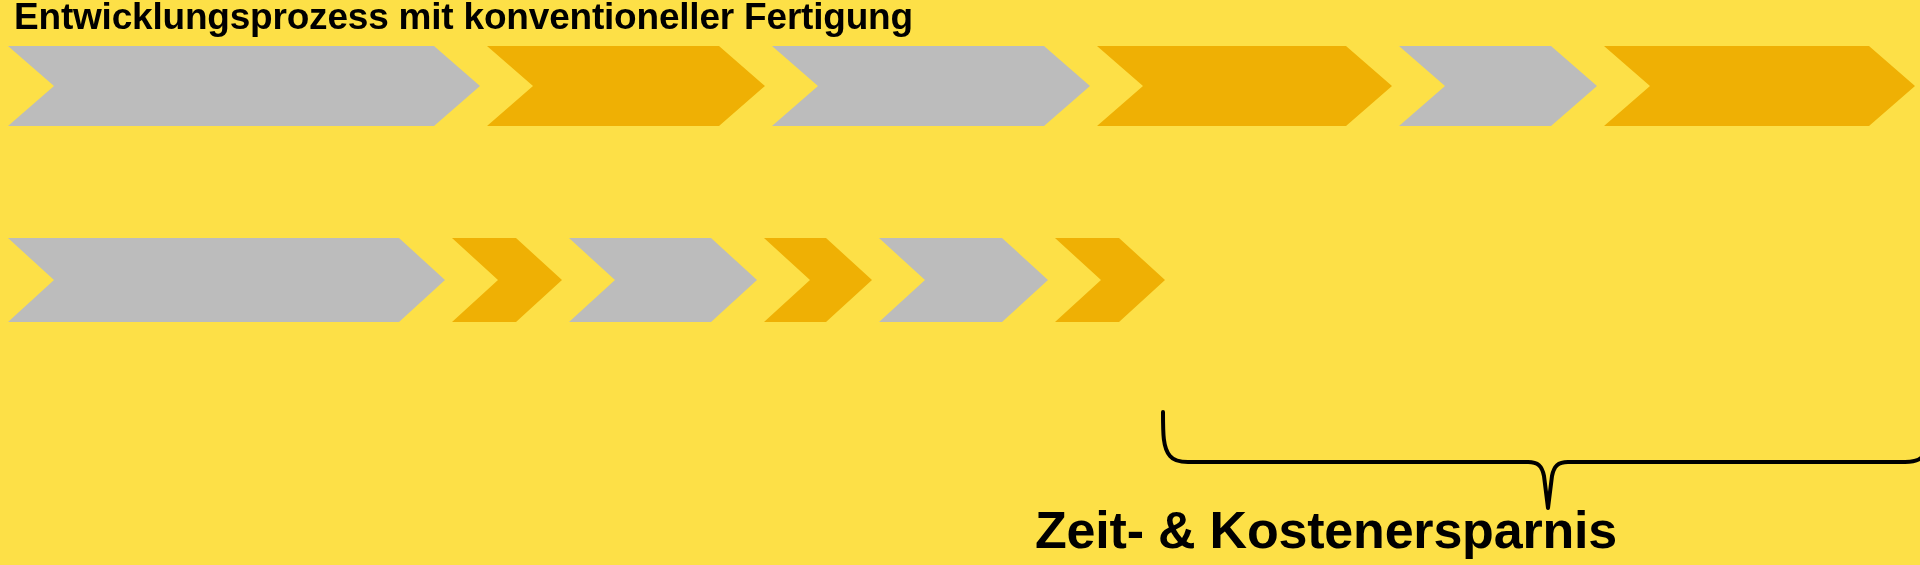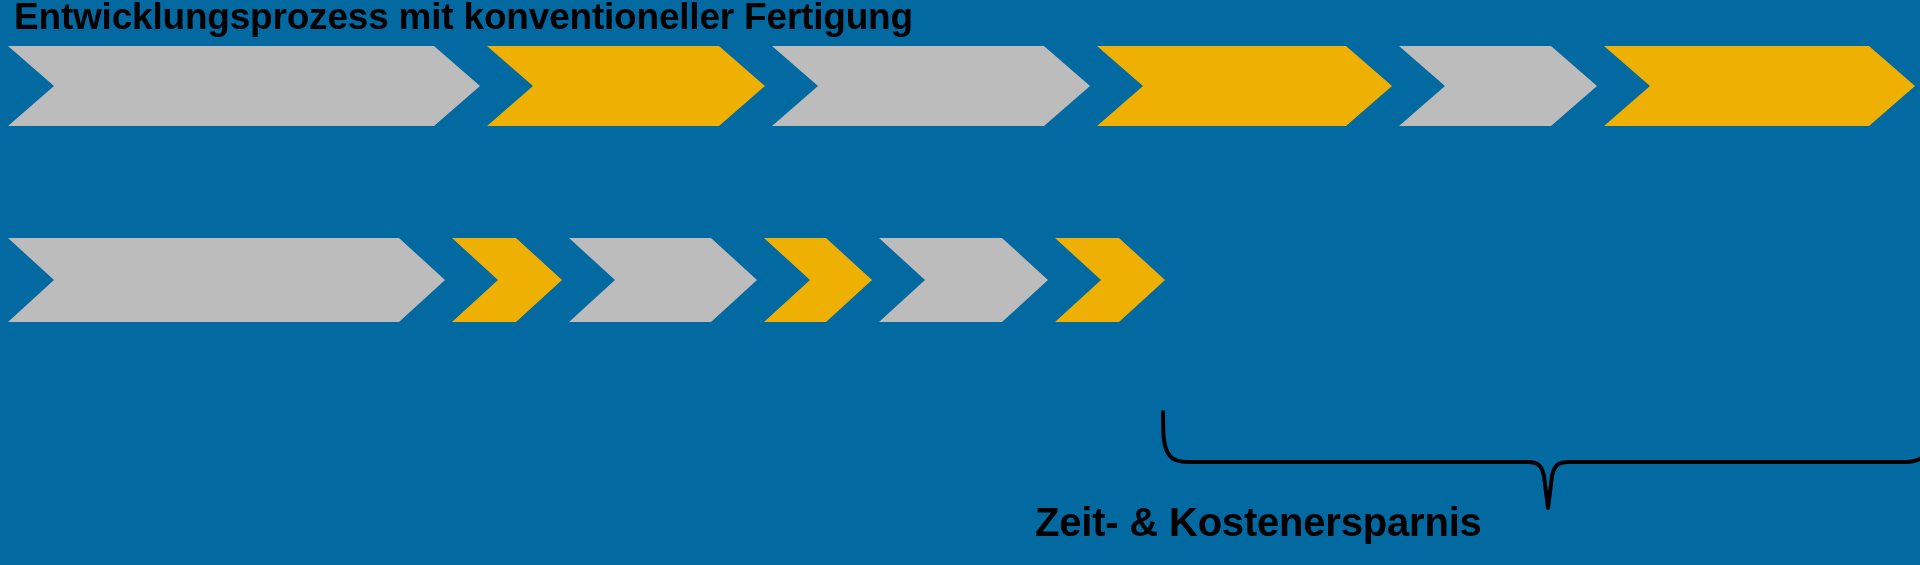--- a/index.html
+++ b/index.html
@@ -7,21 +7,21 @@
     padding: 0;
     background: #ffffff;
   }
   body {
     font-family: "Liberation Sans", sans-serif;
   }
   #stage {
     position: relative;
     width: 1920px;
     height: 565px;
-    background: #0369a1;
+    background: #fde047;
     overflow: hidden;
   }
 
   .title {
     position: absolute;
     font-weight: bold;
     color: #000000;
     white-space: nowrap;
     letter-spacing: -0.2px;
   }
@@ -34,21 +34,21 @@
 
   #title-bottom {
     left: 14px;
     top: 402px;
     font-size: 37px;
   }
 
   #caption-savings {
     left: 1035px;
     top: 500px;
-    font-size: 40px;
+    font-size: 52px;
   }
 
   .chevron-row {
     position: absolute;
   }
 
   #row-conventional {
     left: 0px;
     top: 46px;
     width: 1920px;

